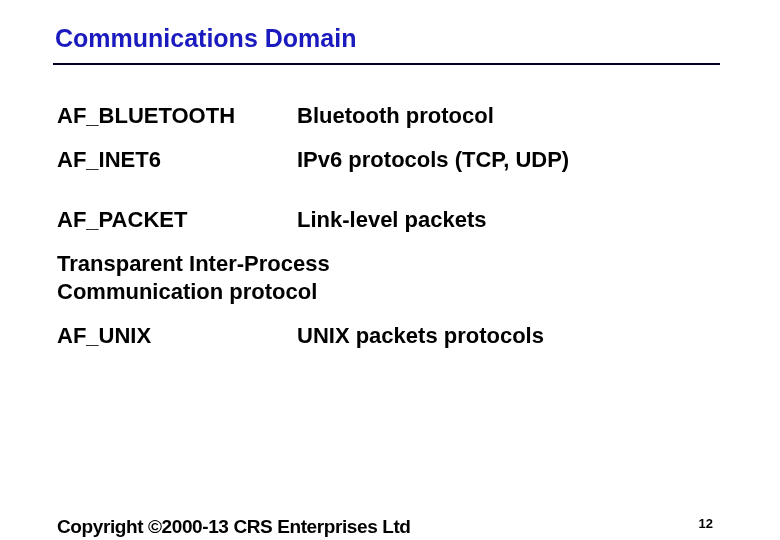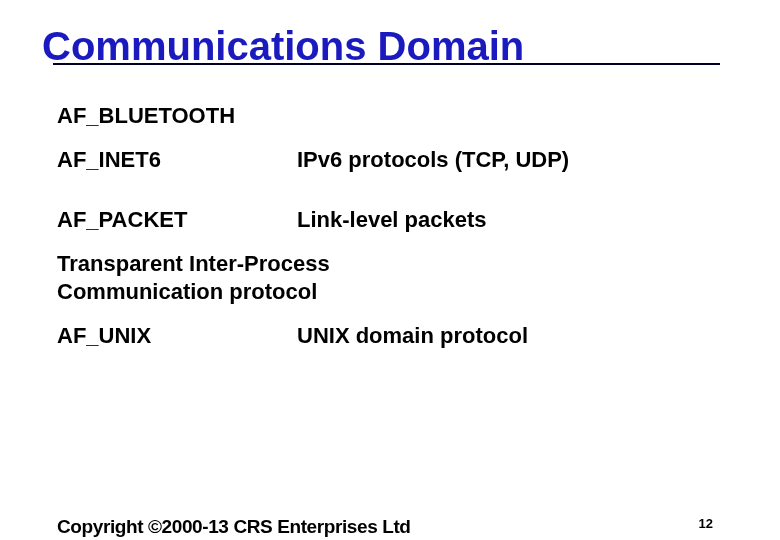--- a/index.html
+++ b/index.html
@@ -11,24 +11,24 @@
     position: relative;
     width: 780px;
     height: 540px;
     background: var(--bg-color, #ffffff);
     overflow: hidden;
     font-family: "Liberation Sans", "DejaVu Sans", sans-serif;
     font-weight: bold;
   }
   .slide-title {
     position: absolute;
-    left: 42px;
+    left: 55px;
     top: 26px;
     margin: 0;
-    font-size: 40px;
+    font-size: 25px;
     line-height: 1;
     letter-spacing: 0px;
     color: var(--title-color, #1a1abe);
     white-space: nowrap;
   }
   .title-underline {
     position: absolute;
     left: 53px;
     top: 63px;
     width: 667px;
@@ -84,20 +84,21 @@
 
 <div class="slide">
 
   <h1 class="slide-title">Communications Domain</h1>
 
   <div class="title-underline"></div>
 
   <div class="rows" id="rows">
     <div class="row">
       <div class="cell-domain">AF_BLUETOOTH</div>
+      <div class="cell-desc">Bluetooth protocol</div>
     </div>
 
 
     <div class="row">
       <div class="cell-domain">AF_INET6</div>
       <div class="cell-desc">IPv6 protocols (TCP, UDP)</div>
     </div>
 
     <div class="row">
     </div>
@@ -107,21 +108,21 @@
       <div class="cell-desc">Link-level packets</div>
     </div>
 
     <div class="row">
       <div class="cell-desc">Transparent Inter-Process
 Communication protocol</div>
     </div>
 
     <div class="row">
       <div class="cell-domain">AF_UNIX</div>
-      <div class="cell-desc">UNIX domain protocol</div>
+      <div class="cell-desc">UNIX packets protocols</div>
     </div>
   </div>
 
   <div class="footer-copyright">Copyright ©2000-13 CRS Enterprises Ltd</div>
 
   <div class="footer-page-number">12</div>
 
 </div>
 
 </body></html>

